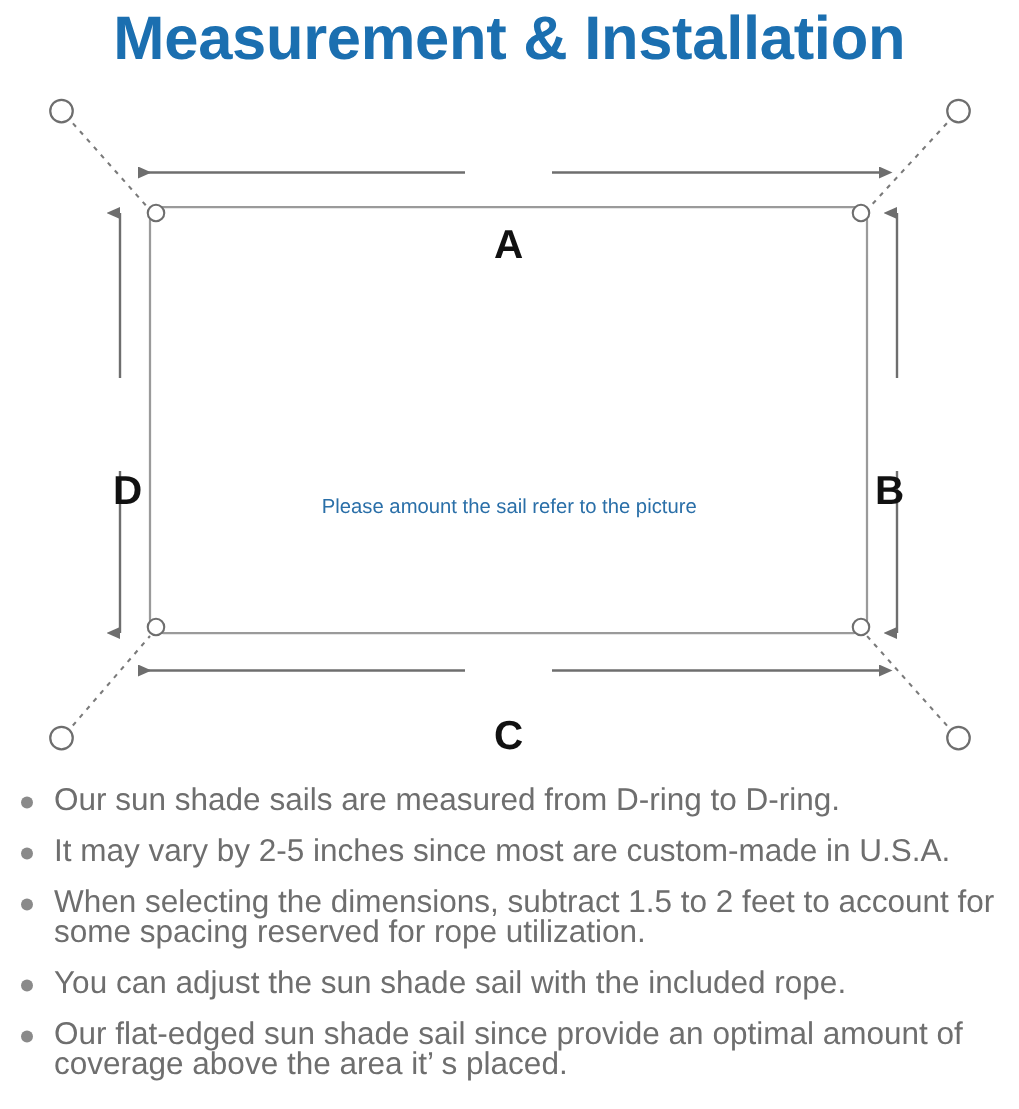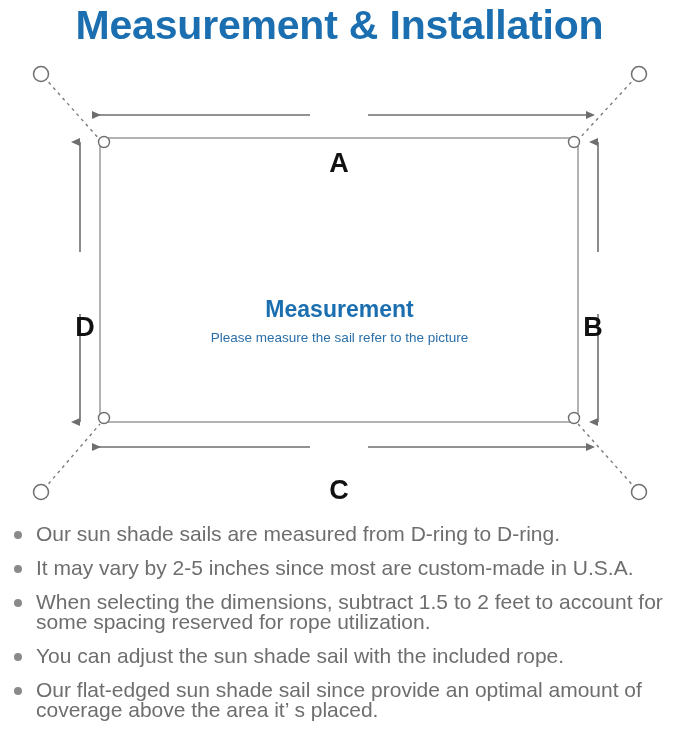--- a/index.html
+++ b/index.html
@@ -158,22 +158,21 @@
         <line x1="368" y1="395" x2="586" y2="395" marker-end="url(#ah-right)"></line>
 
         <line x1="80" y1="200" x2="80" y2="90" marker-end="url(#ah-up)"></line>
         <line x1="80" y1="262" x2="80" y2="370" marker-end="url(#ah-down)"></line>
 
         <line x1="598" y1="200" x2="598" y2="90" marker-end="url(#ah-up)"></line>
         <line x1="598" y1="262" x2="598" y2="370" marker-end="url(#ah-down)"></line>
       </g>
     </svg>
 
-    <div class="center-title">Measurement</div>
-    <div class="center-sub">Please measure the sail refer to the picture</div>
+    <div class="center-sub">Please amount the sail refer to the picture</div>
 
     <div class="dimlabel" id="label-A">A</div>
     <div class="dimlabel" id="label-B">B</div>
     <div class="dimlabel" id="label-C">C</div>
     <div class="dimlabel" id="label-D">D</div>
   </div>
 
   <div id="bullets">
     <div class="bullet-row">
       <span class="bullet-dot"></span>

